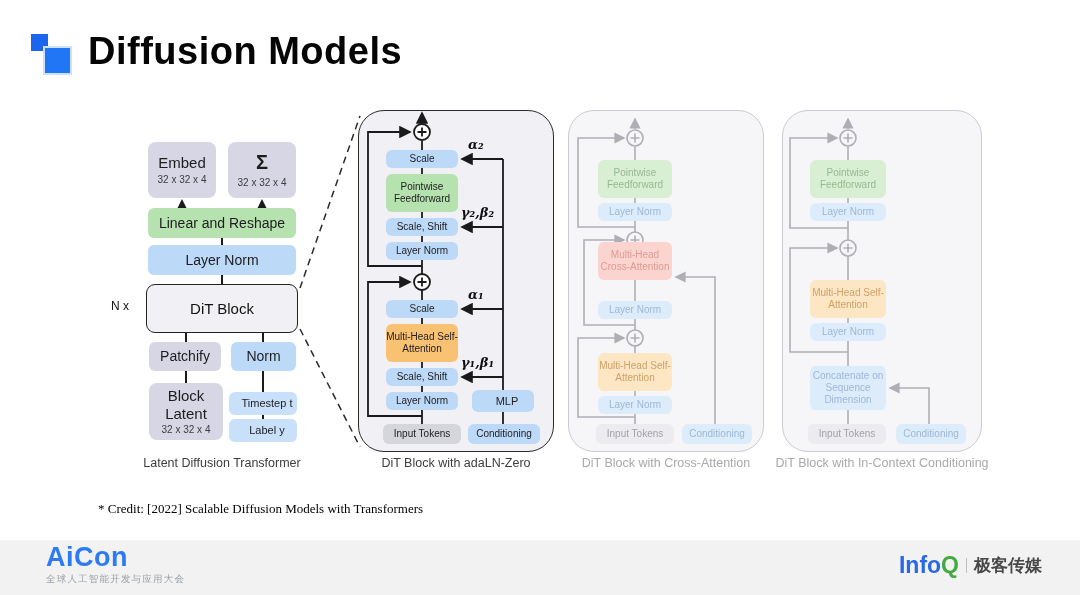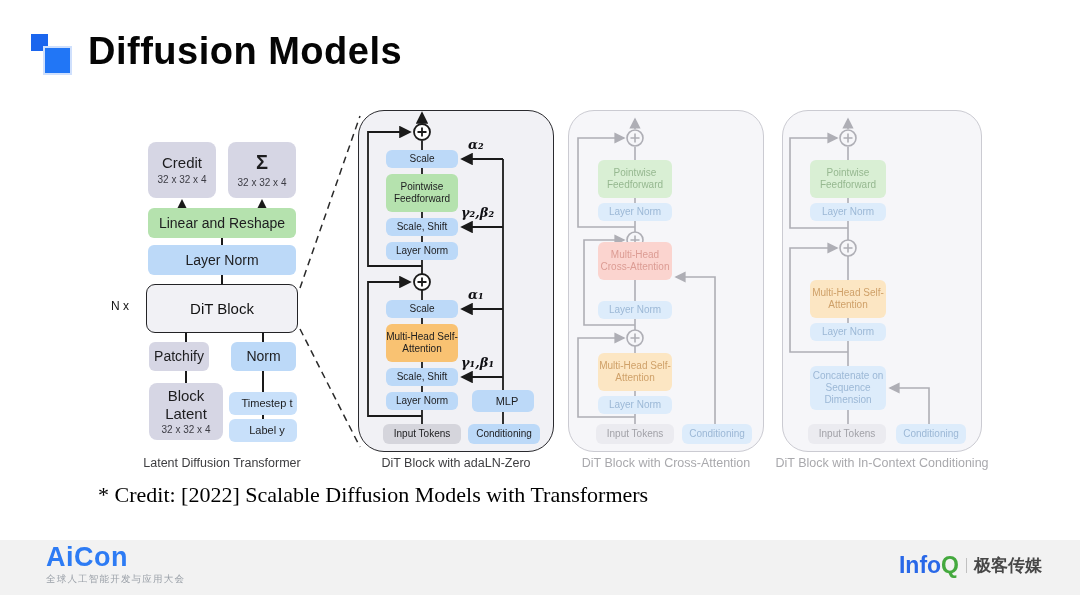--- a/index.html
+++ b/index.html
@@ -38,21 +38,21 @@
   .round8 { border-radius:8px; }
 
   .ditblock { position:absolute; z-index:2; background:#f1f1f5; border:1.7px solid #232326; border-radius:9px; display:flex; align-items:center; justify-content:center; font-size:15px; color:#111; }
   .nx { position:absolute; z-index:2; font-size:12px; color:#111; }
 
   .greek { position:absolute; z-index:3; font-family:"DejaVu Serif", serif; font-style:italic; font-weight:600; font-size:13px; color:#101014; }
 
   .caption { position:absolute; z-index:2; font-size:12.5px; color:#3d3d40; text-align:center; }
   .caption.gray { color:#a9a9ad; }
 
-  .credit { position:absolute; left:98px; top:482px; font-family:"Liberation Serif", serif; font-size:22px; color:#000; z-index:2; }
+  .credit { position:absolute; left:98px; top:501px; font-family:"Liberation Serif", serif; font-size:13px; color:#000; z-index:2; }
 
   
   .footer { position:absolute; left:0; top:540px; width:1080px; height:55px; background:#f2f2f2; z-index:4; }
   .aicon { position:absolute; left:46px; top:4px; }
   .aicon-word { font-size:27px; font-weight:800; color:#2d7bf4; letter-spacing:0.5px; line-height:1; }
   .aicon-sub { font-size:9.5px; color:#9aa0a8; letter-spacing:1.2px; margin-top:2px; }
   .infoq { position:absolute; right:38px; top:14px; display:flex; align-items:center; gap:7px; }
   .infoq-word { font-size:23px; font-weight:800; line-height:1; }
   .infoq-info { color:#2968e8; } .infoq-q { color:#44a93e; }
   .infoq-div { width:1px; height:15px; background:#c0c0c0; }
@@ -141,32 +141,32 @@
       <path d="M848,352 H790 V248 H837" marker-end="url(#aL)"></path>
       <path d="M929,424 V388 H890" marker-end="url(#aL)"></path>
       <circle cx="848" cy="138" r="8" fill="#f6f6f9"></circle>
       <path d="M848,133.5 V142.5 M843.5,138 H852.5"></path>
       <circle cx="848" cy="248" r="8" fill="#f6f6f9"></circle>
       <path d="M848,243.5 V252.5 M843.5,248 H852.5"></path>
     </g>
   </svg>
 
   <div class="bx lav round8" style="left:148px; top:142px; width:68px; height:56px;">
-    <span class="f15">Credit</span>
+    <span class="f15">Embed</span>
     <span class="dim">32 x 32 x 4</span>
   </div>
   <div class="bx lav round8" style="left:228px; top:142px; width:68px; height:56px;">
     <span class="sigma-glyph">Σ</span>
     <span class="dim">32 x 32 x 4</span>
   </div>
   <div class="bx green f14" style="left:148px; top:208px; width:148px; height:30px;">Linear and Reshape</div>
   <div class="bx blue f14" style="left:148px; top:245px; width:148px; height:30px;">Layer Norm</div>
   <div class="nx" style="left:111px; top:299px;">N x</div>
   <div class="ditblock" style="left:146px; top:284px; width:152px; height:49px;">DiT Block</div>
-  <div class="bx lav f14" style="left:149px; top:342px; width:60px; height:29px;">Patchify</div>
+  <div class="bx lav f14" style="left:149px; top:342px; width:72px; height:29px;">Patchify</div>
   <div class="bx blue f14" style="left:231px; top:342px; width:65px; height:29px;">Norm</div>
   <div class="bx lav round8" style="left:149px; top:383px; width:74px; height:57px;">
     <span class="f15" style="width:56px;">Block Latent</span>
     <span class="dim">32 x 32 x 4</span>
   </div>
   <div class="bx blue2 f11" style="left:229px; top:392px; width:68px; height:23px;">Timestep t</div>
   <div class="bx blue2 f11" style="left:229px; top:419px; width:68px; height:23px;">Label y</div>
   <div class="caption" style="left:132px; top:456px; width:180px;">Latent Diffusion Transformer</div>
 
   <div class="bx blue" style="left:386px; top:150px; width:72px; height:18px;">Scale</div>

